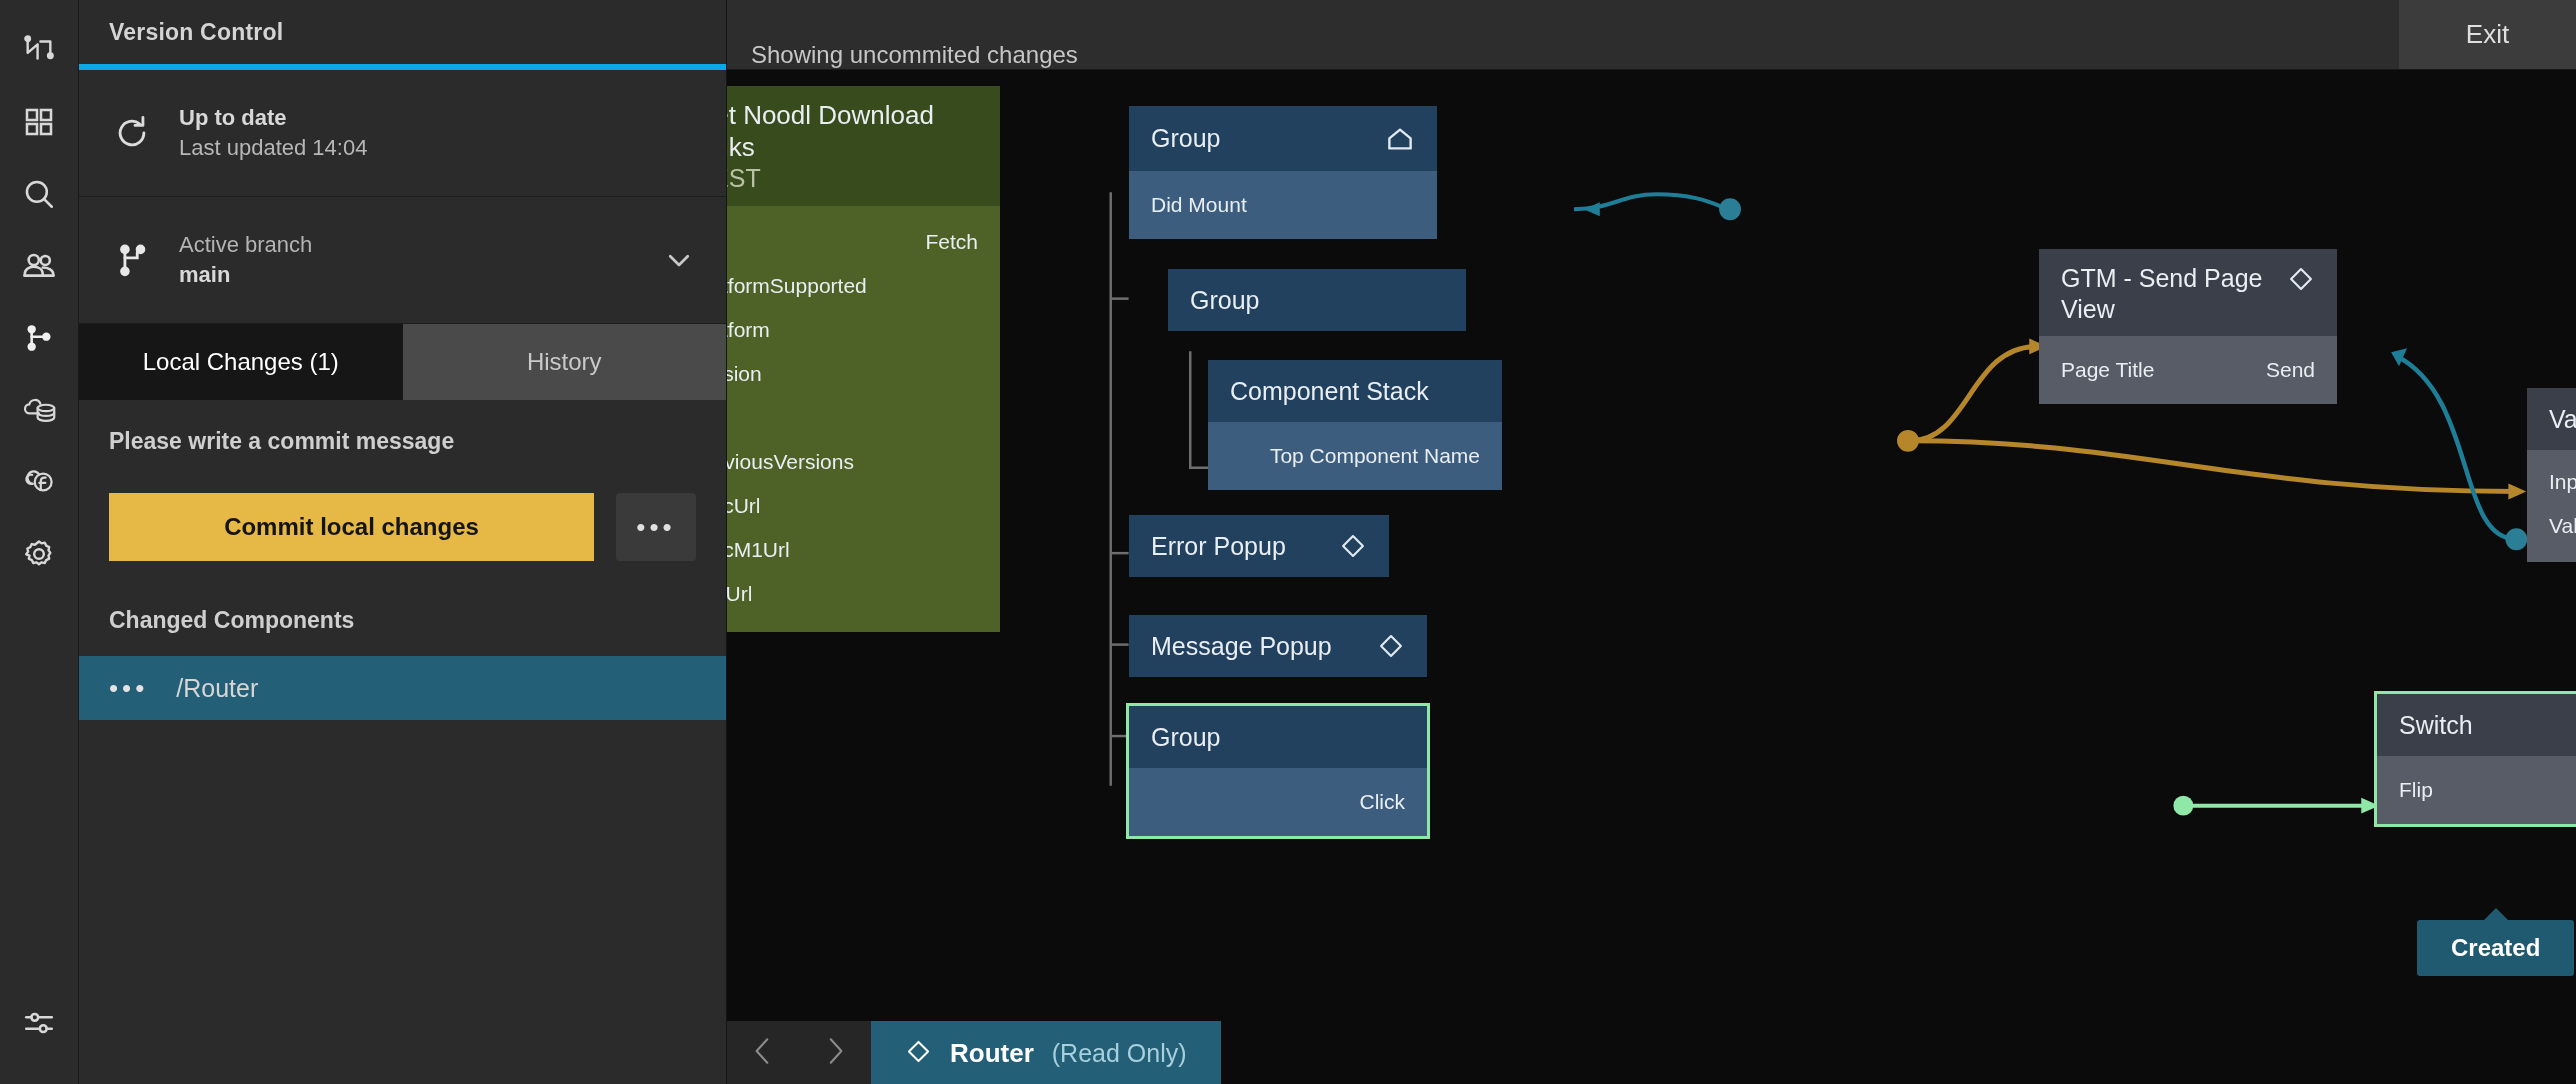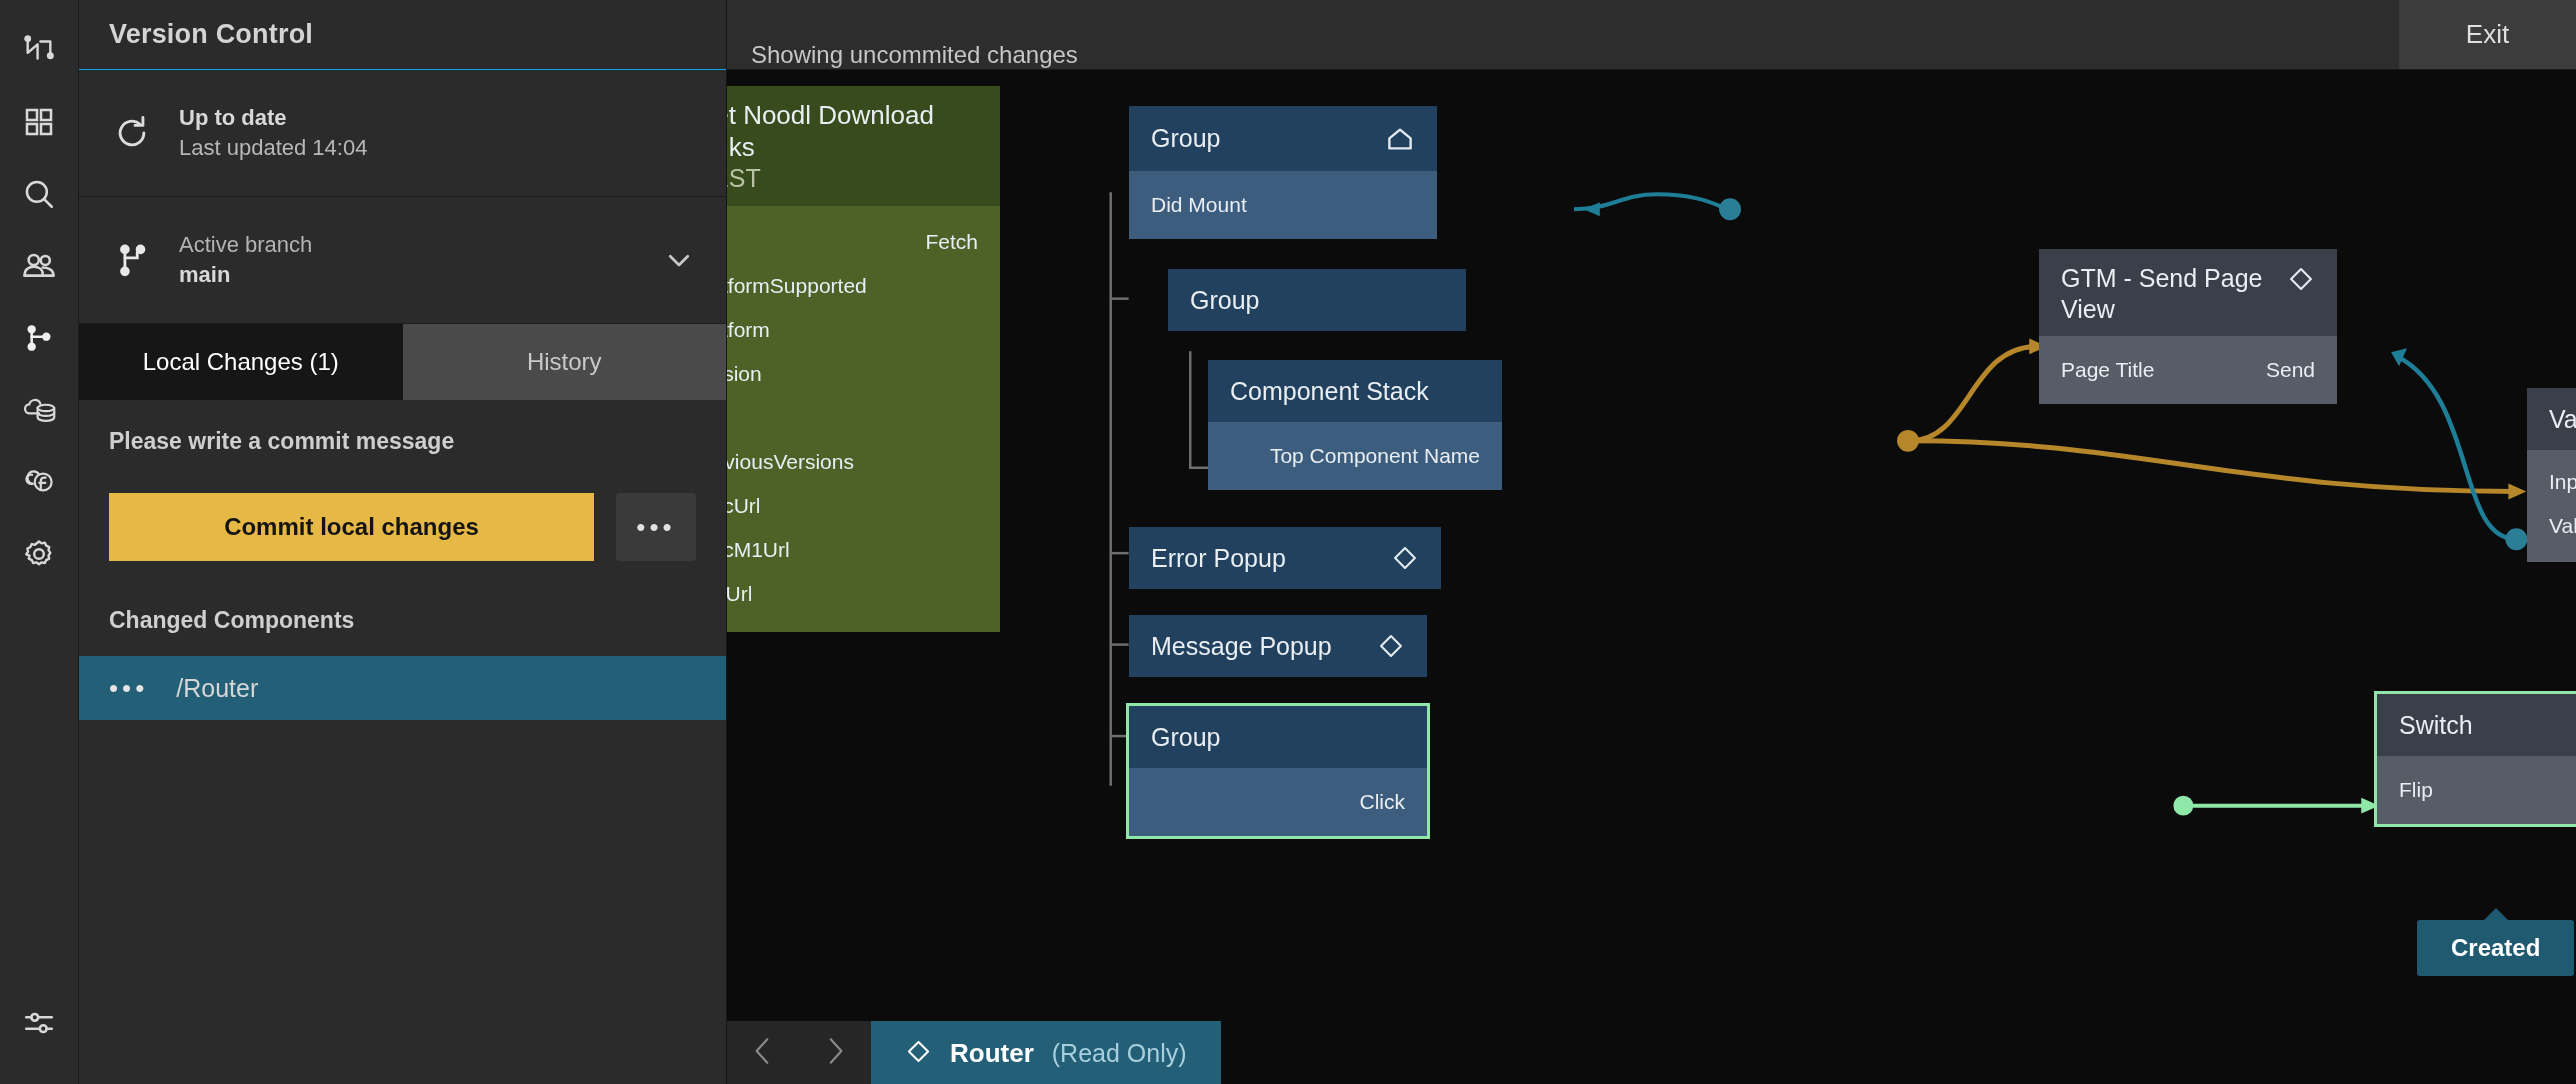--- a/index.html
+++ b/index.html
@@ -27,22 +27,22 @@
   .rail-bottom { padding-bottom: 26px; }
 
   
   .vcpanel {
     position: absolute; left: 79px; top: 0; width: 648px; height: 1085px;
     background: #2b2b2b; border-right: 1px solid #151515;
     display: flex; flex-direction: column;
   }
   .vc-title {
     height: 70px; flex: 0 0 70px; display: flex; align-items: center;
-    padding-left: 30px; border-bottom: 1px solid #0ea5e9;
-    color: #d4d4d4; font-size: 27px; font-weight: bold; letter-spacing: 0.2px;
+    padding-left: 30px; border-bottom: 6px solid #0ea5e9;
+    color: #d4d4d4; font-size: 23px; font-weight: bold; letter-spacing: 0.2px;
   }
   .vc-row {
     display: flex; align-items: center; gap: 24px;
     padding: 0 30px; border-bottom: 1px solid #1d1d1d;
     height: 127px; flex: 0 0 127px; cursor: pointer;
   }
   .vc-row .vc-icon { width: 46px; display:flex; align-items:center; justify-content:center; }
   .vc-row .vc-txt { flex: 1; }
   .vc-line1 { color: #d8d8d8; font-size: 22px; font-weight: bold; line-height: 1.35; }
   .vc-line2 { color: #b7b7b7; font-size: 22px; line-height: 1.35; }
@@ -421,21 +421,21 @@
 
     <div class="node n-group" style="left:481px; top:290px; width:294px;">
       <div class="node-head" style="height:62px;">
         <span class="ttl">Component Stack</span>
       </div>
       <div class="node-ports" style="padding:12px 0;">
         <div class="port out">Top Component Name</div>
       </div>
     </div>
 
-    <div class="node n-group" style="left:402px; top:457px; width:312px;">
+    <div class="node n-group" style="left:402px; top:445px; width:260px;">
       <div class="node-head" style="height:62px;">
         <span class="ttl">Error Popup</span>
         <span class="badge">
           <svg width="28" height="28" viewBox="0 0 24 24" fill="none" stroke="#e2eaf1" stroke-width="1.8" stroke-linejoin="round">
             <polygon points="12,3.5 20.5,12 12,20.5 3.5,12"></polygon>
           </svg>
         </span>
       </div>
     </div>
 

